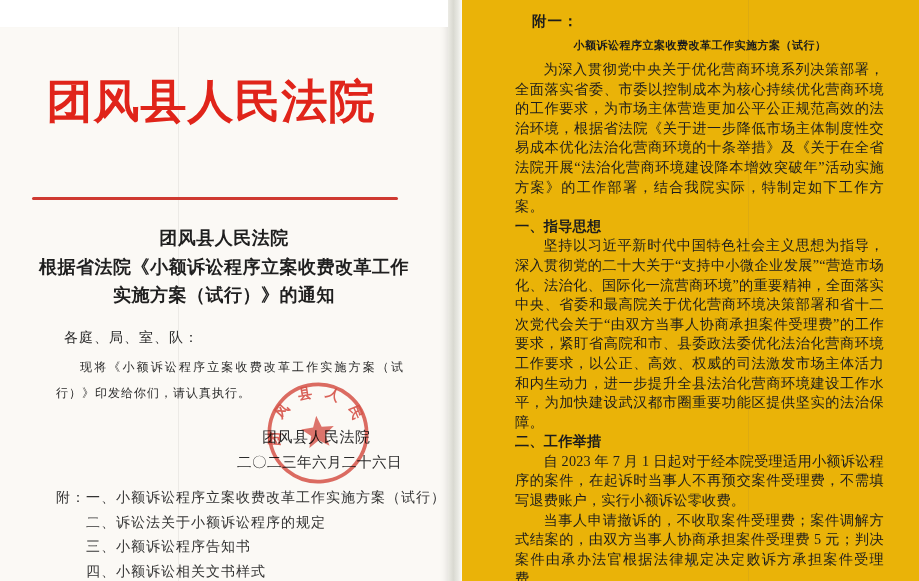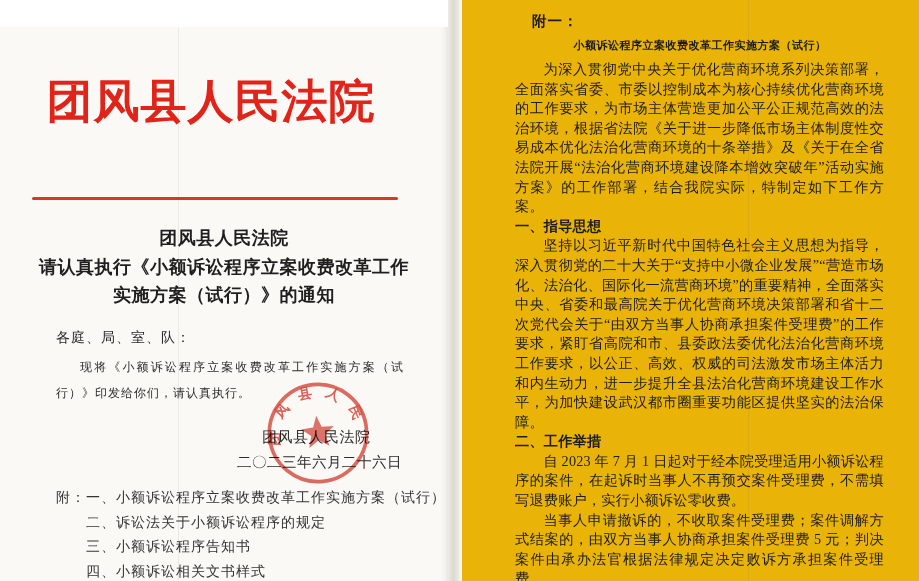--- a/index.html
+++ b/index.html
@@ -17,21 +17,21 @@
   }
   .letterhead{
     position:absolute;top:50px;left:0;right:26px;text-align:center;
     font-size:46px;font-weight:bold;color:#e0241a;letter-spacing:1px;line-height:1.1;
   }
   .red-rule{position:absolute;top:170px;left:32px;width:366px;height:3px;background:#cf3a31;border-radius:2px;}
   .doc-title{
     position:absolute;top:197px;left:16px;right:16px;text-align:center;
     font-size:18px;font-weight:bold;line-height:28.5px;color:#1f1f1f;letter-spacing:.5px;
   }
-  .salutation{position:absolute;top:302px;left:56px;font-size:14px;color:#2b2b2b;letter-spacing:1px;}
+  .salutation{position:absolute;top:302px;left:64px;font-size:14px;color:#2b2b2b;letter-spacing:1px;}
   .letter-body{
     position:absolute;top:327px;left:56px;width:348px;
     font-size:12px;line-height:26px;text-indent:2em;color:#2b2b2b;letter-spacing:1px;text-align:justify;
   }
   .signer{position:absolute;top:401px;left:262px;font-size:15px;color:#2b2b2b;letter-spacing:.5px;}
   .sign-date{position:absolute;top:426px;left:237px;font-size:14.5px;color:#2b2b2b;letter-spacing:.5px;}
   .seal{
     position:absolute;top:352px;left:264px;width:108px;height:108px;
     transform:rotate(-6deg);mix-blend-mode:multiply;opacity:.92;
   }
@@ -68,21 +68,21 @@
 <div class="sheet">
 
   <div class="page-left">
     <div class="crease" style="left:178px;"></div>
 
     <div class="letterhead">团风县人民法院</div>
     <div class="red-rule"></div>
 
     <div class="doc-title">
       <div>团风县人民法院</div>
-      <div>请认真执行《小额诉讼程序立案收费改革工作</div>
+      <div>根据省法院《小额诉讼程序立案收费改革工作</div>
       <div>实施方案（试行）》的通知</div>
     </div>
 
     <div class="salutation">各庭、局、室、队：</div>
     <div class="letter-body">现将《小额诉讼程序立案收费改革工作实施方案（试行）》印发给你们，请认真执行。</div>
 
     <div class="signer">团风县人民法院</div>
     <div class="sign-date">二〇二三年六月二十六日</div>
 
     <svg class="seal" viewBox="0 0 100 100">

